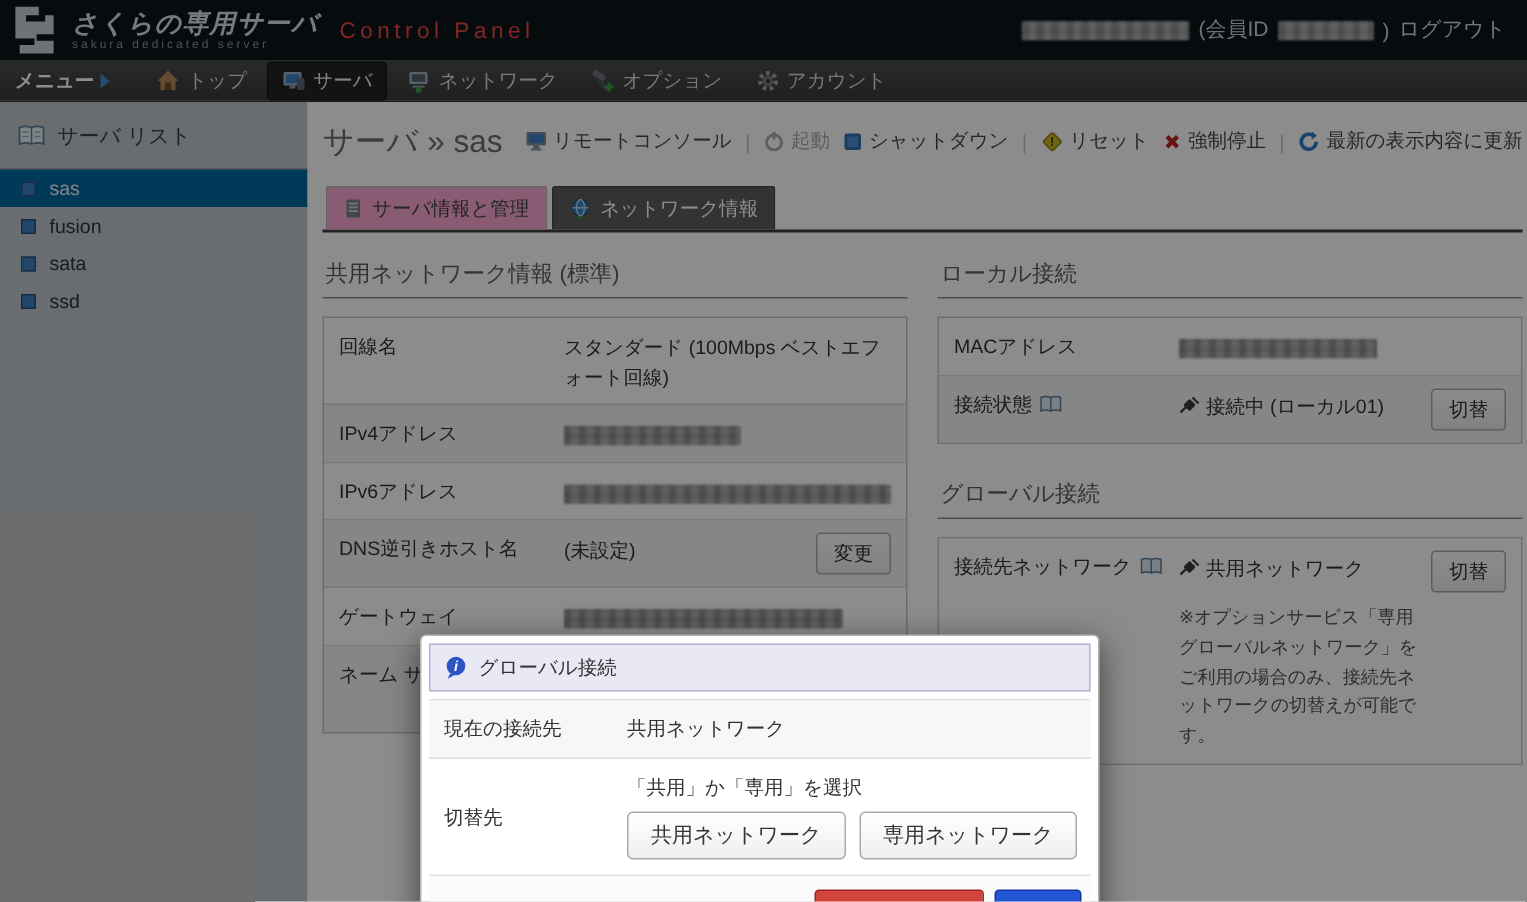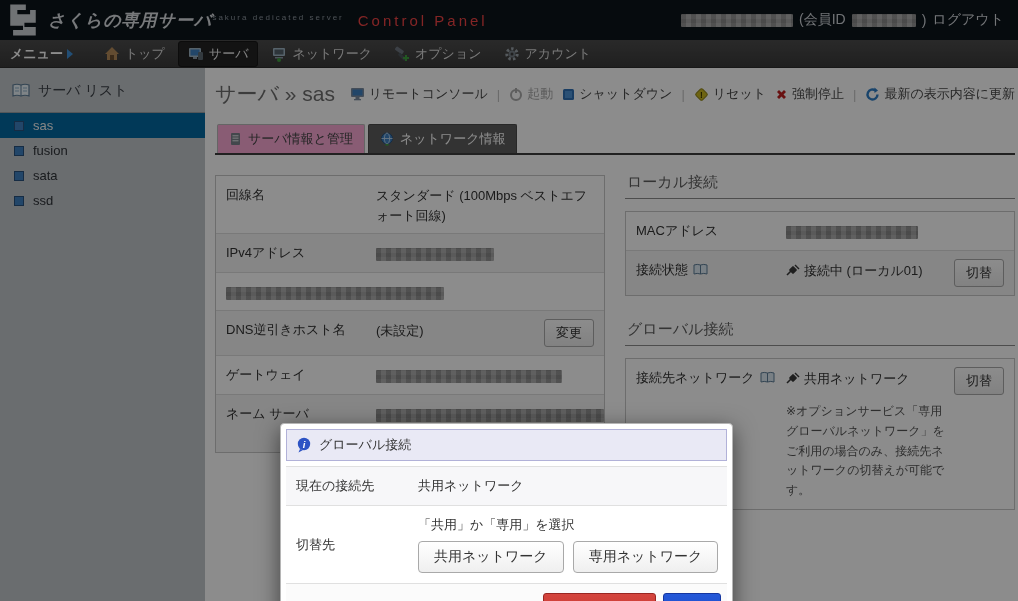--- a/index.html
+++ b/index.html
@@ -3,21 +3,21 @@
 <meta charset="utf-8">
 <style>
   * { margin:0; padding:0; box-sizing:border-box; }
   html,body { width:1018px; height:601px; overflow:hidden;
     font-family:"Liberation Sans","DejaVu Sans",sans-serif; }
   body { position:relative; background:#fff; }
 
   
   .top-header { height:40px; background:#0c141b; display:flex; align-items:center; padding:0 14px 0 6px; }
   .logo-mark { width:34px; height:34px; margin-right:8px; }
-  .logo-text-wrap { display:flex; flex-direction:row; line-height:1; margin-right:14px; }
+  .logo-text-wrap { display:flex; flex-direction:column; line-height:1; margin-right:14px; }
   .logo-title { color:#d9dde0; font-size:17px; font-weight:bold; font-style:italic; letter-spacing:1px; }
   .logo-sub { color:#8d979e; font-size:8px; letter-spacing:2px; margin-top:2px; }
   .app-title { color:#ef4444; font-size:15px; letter-spacing:3px; }
   .header-right { margin-left:auto; display:flex; align-items:center; gap:6px; color:#ccd1d5; font-size:14px; }
   .header-right a { color:#d4d8db; text-decoration:none; }
 
   
   .menubar { height:28px; background:linear-gradient(#4c4c4c,#3a3a3a); display:flex; align-items:center;
     padding:0 10px; gap:4px; border-bottom:1px solid #2c2c2c; }
   .menu-label { color:#fff; font-weight:bold; font-size:13px; display:flex; align-items:center; gap:4px; margin-right:18px; }
@@ -269,30 +269,32 @@
           <line x1="1.5" y1="6.5" x2="12.5" y2="6.5" stroke="#bcd6ec" stroke-width=".9"></line>
           <rect x="5.5" y="12" width="3" height="1.6" fill="#3f9e3f"></rect>
         </svg>
         <span>ネットワーク情報</span>
       </span>
     </div>
 
     <div class="columns">
 
       <div class="col">
+        <div class="section-title">共用ネットワーク情報 (標準)</div>
         <div class="info-table">
           <div class="row">
             <span class="lbl">回線名</span>
             <span class="val">スタンダード (100Mbps ベストエフォート回線)</span>
           </div>
           <div class="row">
             <span class="lbl">IPv4アドレス</span>
             <span class="val"><span class="redacted" style="width:118px"></span></span>
           </div>
           <div class="row">
+            <span class="lbl">IPv6アドレス</span>
             <span class="val"><span class="redacted" style="width:218px"></span></span>
           </div>
           <div class="row">
             <span class="lbl">DNS逆引きホスト名</span>
             <span class="val">(未設定)</span>
             <button class="btn-small">変更</button>
           </div>
           <div class="row">
             <span class="lbl">ゲートウェイ</span>
             <span class="val"><span class="redacted" style="width:186px"></span></span>

